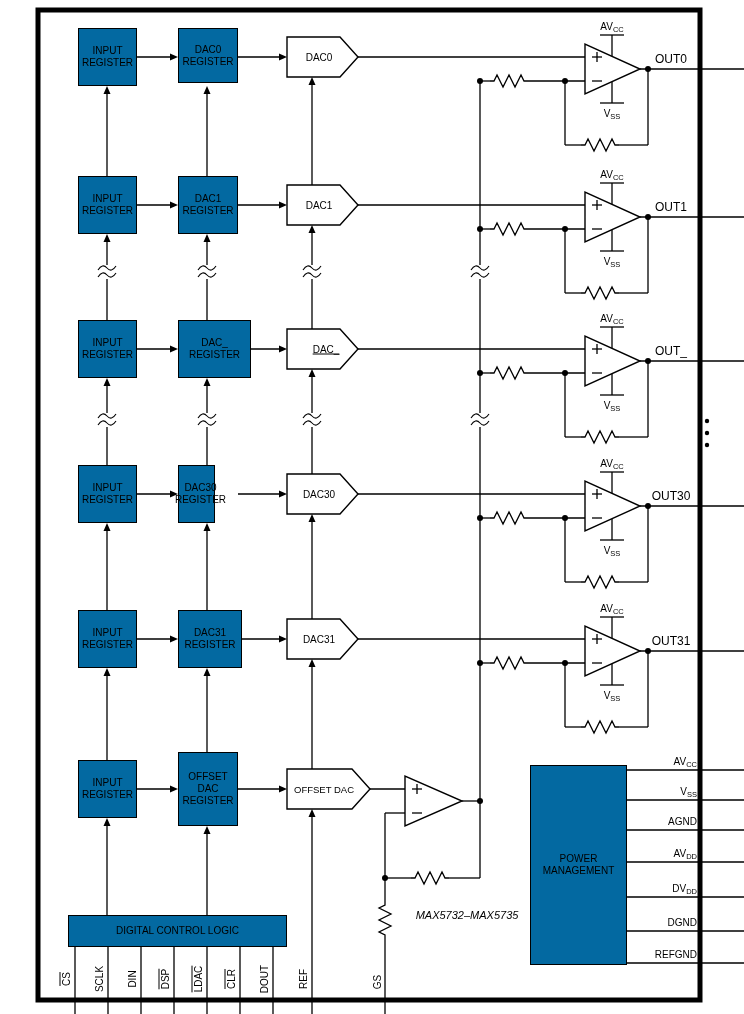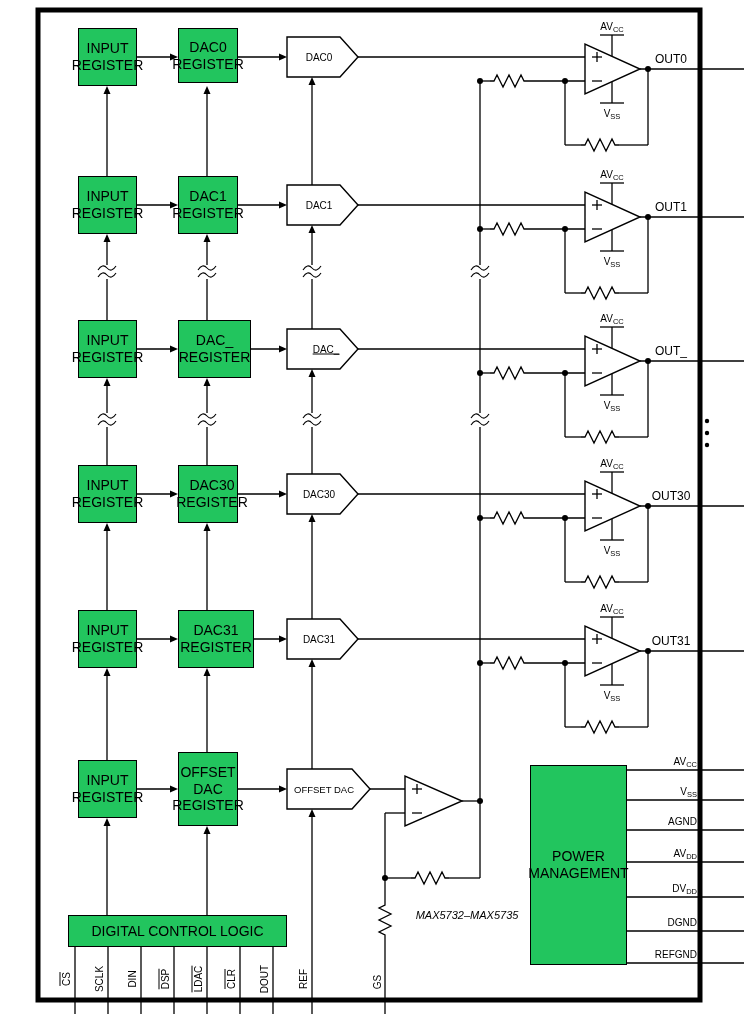--- a/index.html
+++ b/index.html
@@ -6,23 +6,23 @@
   .canvas{position:relative;width:744px;height:1014px;background:#fff;overflow:hidden;
           font-family:"Liberation Sans",sans-serif;color:#000;}
   svg{position:absolute;left:0;top:0;}
   .w{stroke:#000;stroke-width:1.3;fill:none;}
   .w2{stroke:#000;stroke-width:1.1;fill:none;}
   .f{fill:#000;stroke:none;}
   .shape{fill:#fff;stroke:#000;stroke-width:1.4;}
   .bg{fill:#fff;stroke:none;}
   .frame{fill:none;stroke:#000;stroke-width:5;}
   #labels{position:absolute;inset:0;}
-  .box{position:absolute;box-sizing:border-box;border:1.5px solid #000;background:#22c55e;
+  .box{position:absolute;box-sizing:border-box;border:1.5px solid #000;background:#0369a1;
        display:flex;align-items:center;justify-content:center;text-align:center;
-       font-size:14px;line-height:1.18;}
+       font-size:10px;line-height:1.18;}
   .box span{display:block;padding:0 2px;}
   .lbl{position:absolute;transform:translate(-50%,-50%);font-size:10px;white-space:nowrap;}
   .lbl.rot{transform:translate(-50%,-50%) rotate(-90deg);}
   .lbl.pr{transform:translate(-100%,-50%);}
   .lbl.part{font-style:italic;font-size:11px;}
   .lbl.small{font-size:9.5px;}
   .lbl.outl{font-size:12px;}
   .ov{text-decoration:overline;}
   .sub{font-size:7.5px;position:relative;top:2px;}
 </style>
@@ -281,31 +281,31 @@
       <div class="box" style="left: 178px; top: 320px; width: 73px; height: 58px;">
         <span>DAC_ REGISTER</span>
       </div>
       <div class="lbl" style="left: 326px; top: 349px; text-decoration: underline;">DAC_</div>
       <div class="lbl" style="left: 612px; top: 318px;"><span>AV</span><span class="sub">CC</span></div>
       <div class="lbl" style="left: 612px; top: 405px;"><span>V</span><span class="sub">SS</span></div>
       <div class="lbl outl" style="left: 671px; top: 351px;">OUT_</div>
       <div class="box" style="left: 78px; top: 465px; width: 59px; height: 58px;">
         <span>INPUT REGISTER</span>
       </div>
-      <div class="box" style="left: 178px; top: 465px; width: 60px; height: 58px; padding-left: 8px;">
+      <div class="box" style="left: 178px; top: 465px; width: 37px; height: 58px; padding-left: 8px;">
         <span>DAC30 REGISTER</span>
       </div>
       <div class="lbl" style="left: 319px; top: 494px;">DAC30</div>
       <div class="lbl" style="left: 612px; top: 463px;"><span>AV</span><span class="sub">CC</span></div>
       <div class="lbl" style="left: 612px; top: 550px;"><span>V</span><span class="sub">SS</span></div>
       <div class="lbl outl" style="left: 671px; top: 496px;">OUT30</div>
       <div class="box" style="left: 78px; top: 610px; width: 59px; height: 58px;">
         <span>INPUT REGISTER</span>
       </div>
-      <div class="box" style="left: 178px; top: 610px; width: 76px; height: 58px;">
+      <div class="box" style="left: 178px; top: 610px; width: 64px; height: 58px;">
         <span>DAC31 REGISTER</span>
       </div>
       <div class="lbl" style="left: 319px; top: 639px;">DAC31</div>
       <div class="lbl" style="left: 612px; top: 608px;"><span>AV</span><span class="sub">CC</span></div>
       <div class="lbl" style="left: 612px; top: 695px;"><span>V</span><span class="sub">SS</span></div>
       <div class="lbl outl" style="left: 671px; top: 641px;">OUT31</div>
       <div class="box" style="left: 78px; top: 760px; width: 59px; height: 58px;">
         <span>INPUT REGISTER</span>
       </div>
       <div class="box" style="left: 178px; top: 752px; width: 60px; height: 74px;">

